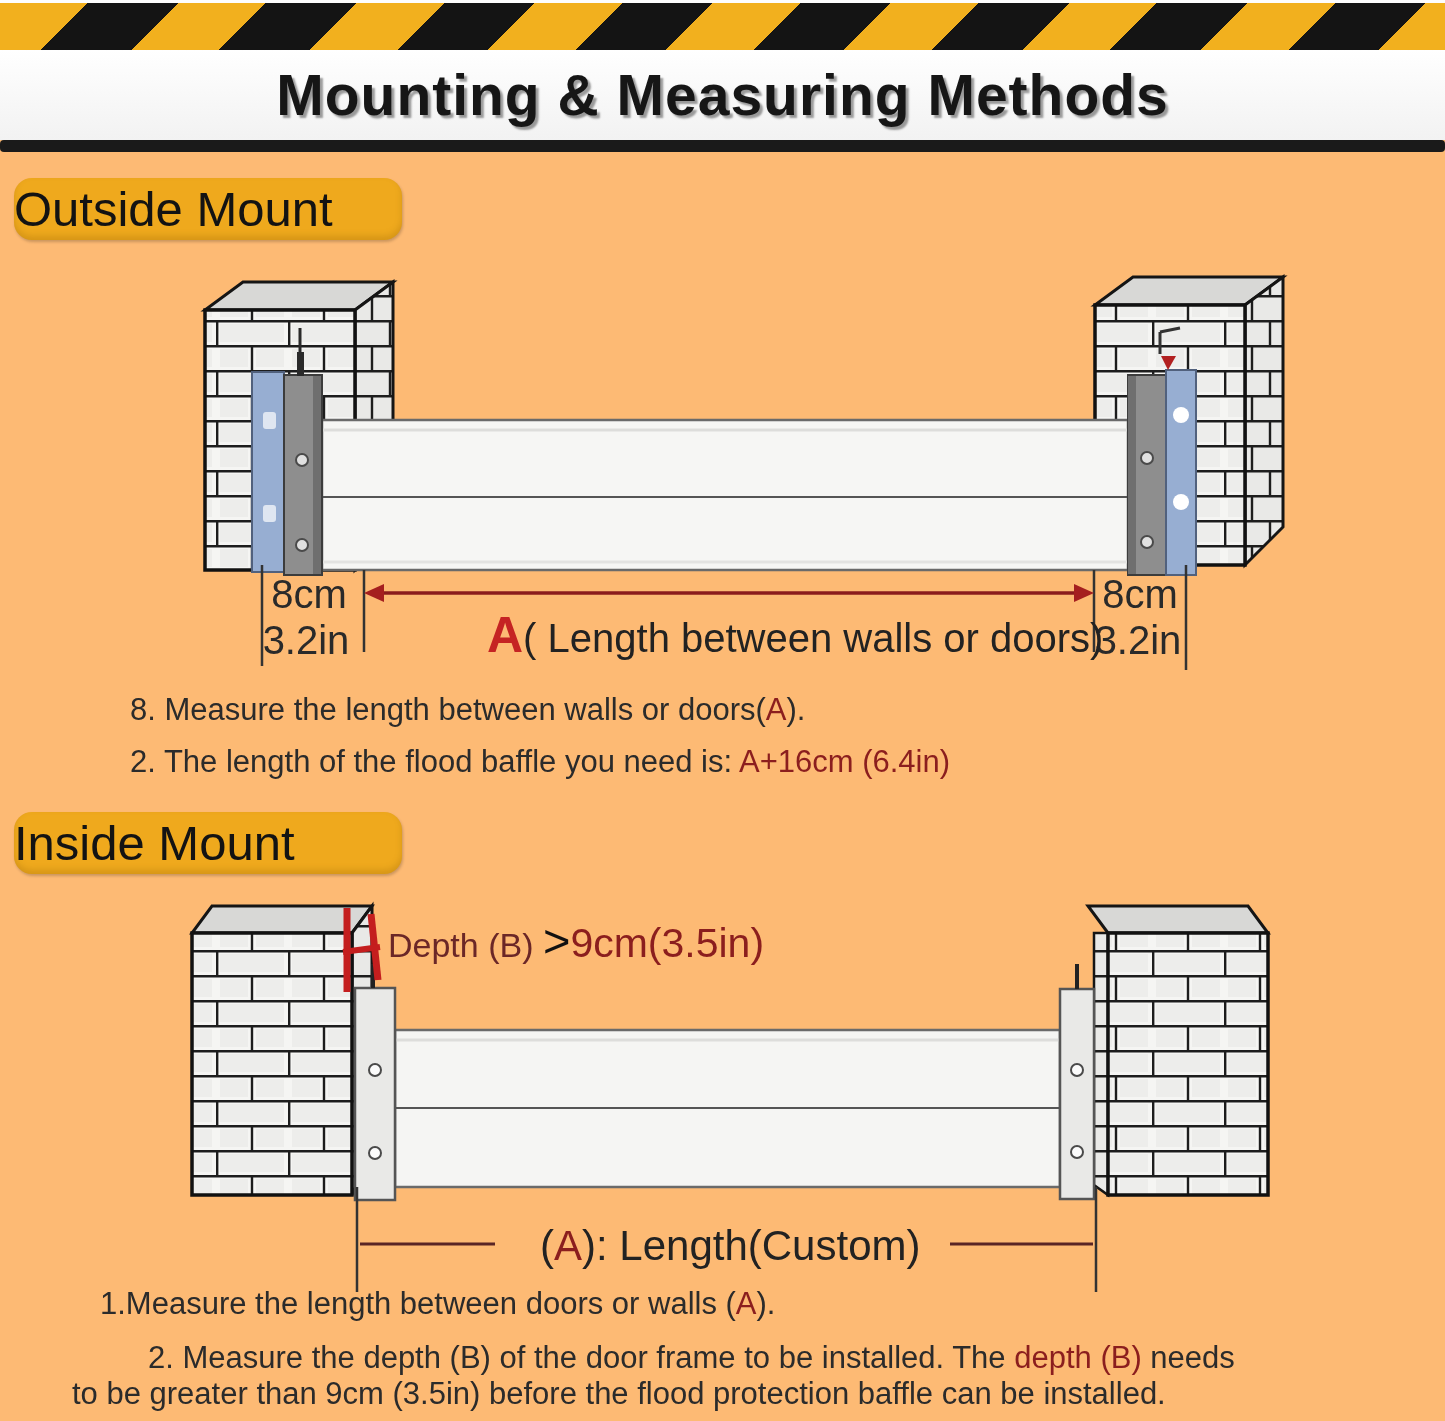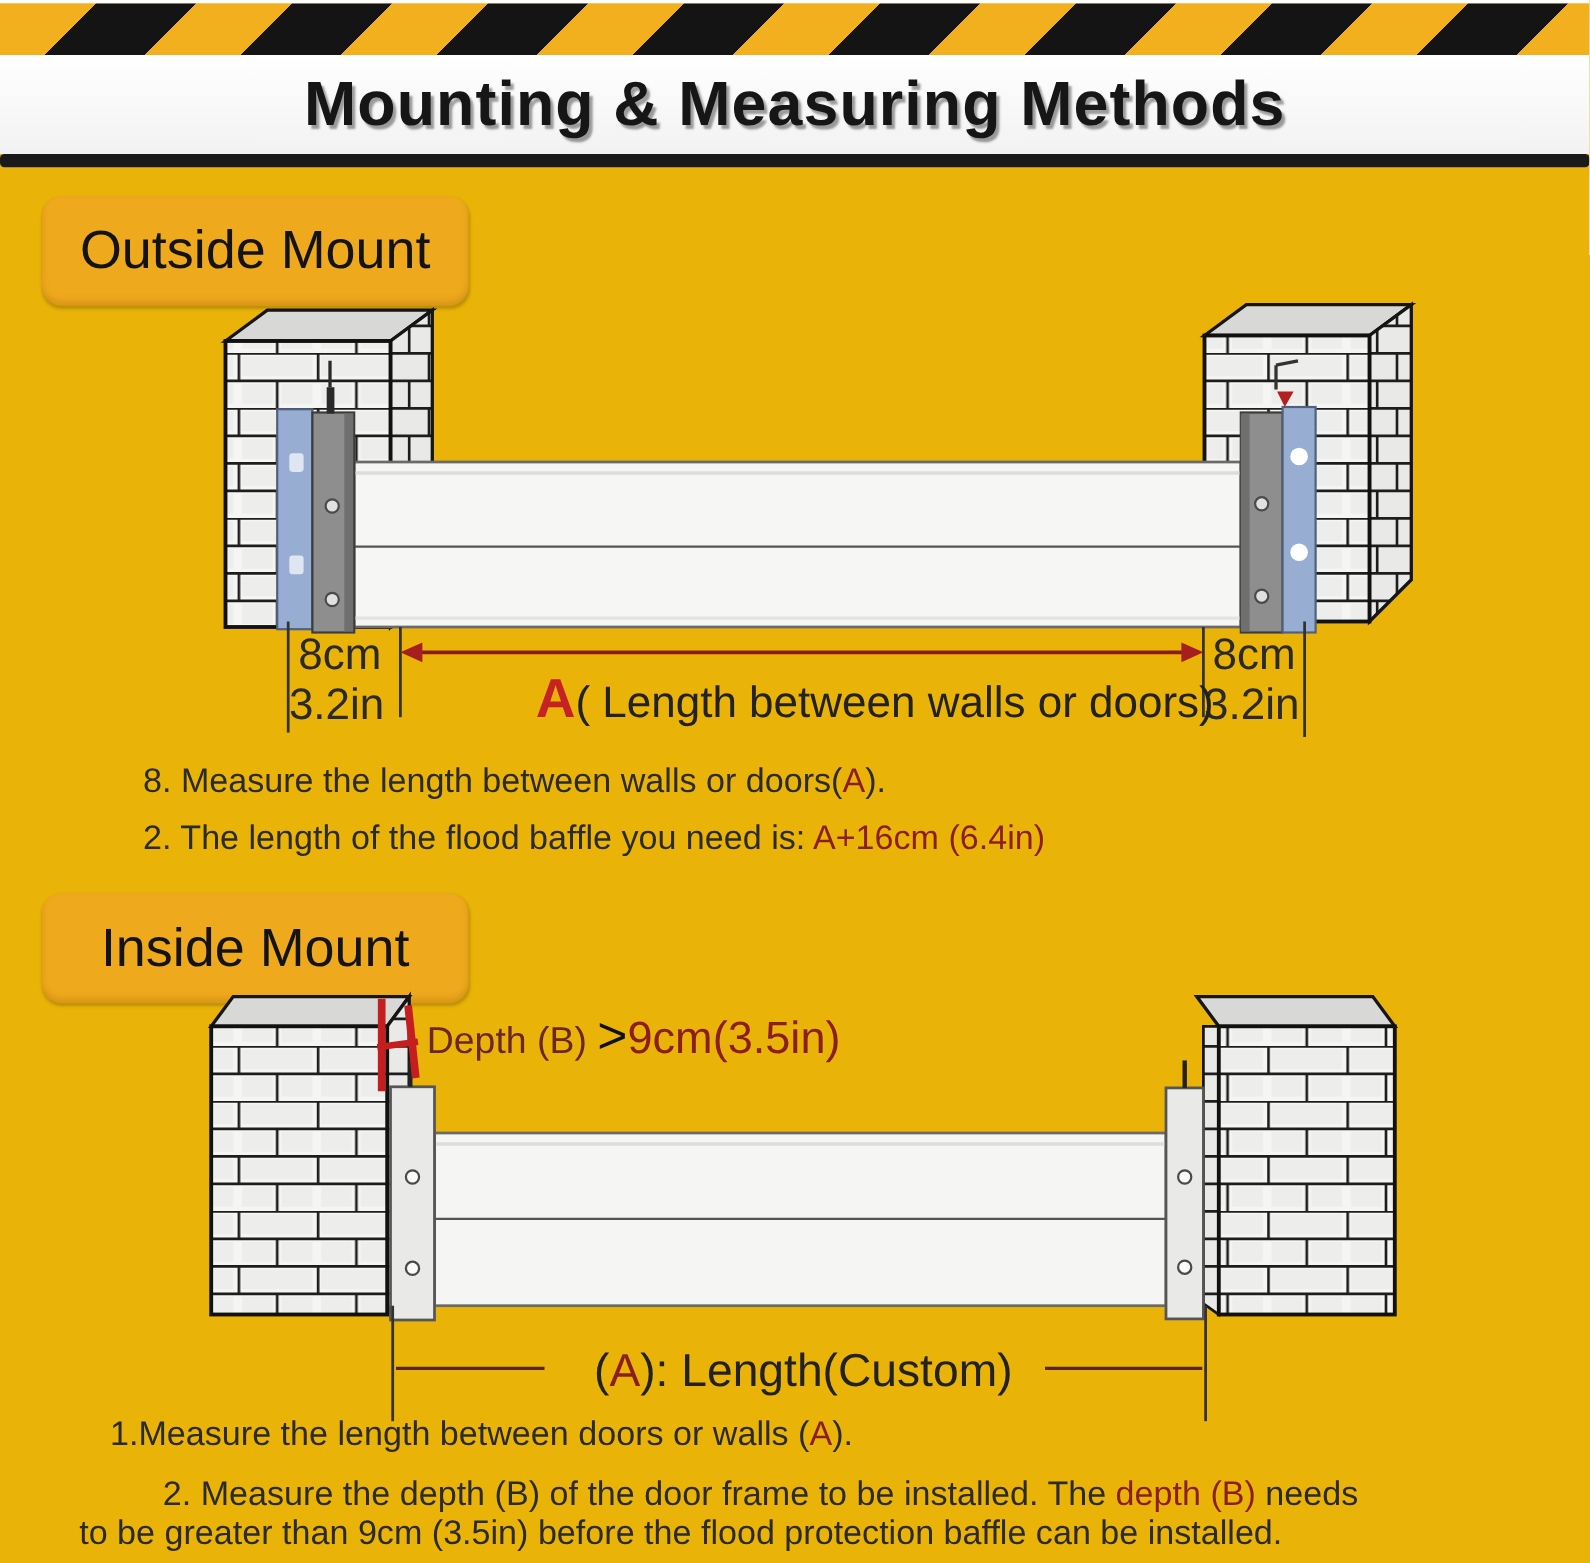--- a/index.html
+++ b/index.html
@@ -1,31 +1,31 @@
 <!DOCTYPE html>
 <html><head>
 <meta charset="utf-8">
 <style>
   html,body{margin:0;padding:0;background:#fff;}
-  .page{position:relative;width:1445px;height:1421px;background:#eab308;overflow:hidden;
+  .page{position:relative;width:1445px;height:1421px;background:#fdba74;overflow:hidden;
         font-family:"Liberation Sans", sans-serif;}
 
   
   .hazard-band{position:absolute;top:0;left:0;width:1445px;height:50px;
     background:repeating-linear-gradient(135deg,#f2b01e 0 62px,#141414 62px 126px);
     border-top:3px solid #fdfdfd;box-shadow:0 2px 3px rgba(0,0,0,.35);}
   .title-banner{position:absolute;top:50px;left:0;width:1445px;height:90px;
     background:linear-gradient(#ffffff,#f2f2f2);display:flex;align-items:center;justify-content:center;}
   .title-banner h1{margin:0;font-size:57px;font-weight:700;color:#161616;letter-spacing:1px;
     text-shadow:3px 3px 2px rgba(0,0,0,.38);}
   .black-bar{position:absolute;top:140px;left:0;width:1445px;height:12px;background:#1a1a1a;border-radius:4px;}
 
   
-  .badge{position:absolute;left:38px;width:388px;height:100px;background:#efa91d;
-    border-radius:18px;display:flex;align-items:center;justify-content:center;
+  .badge{position:absolute;left:14px;width:388px;height:62px;background:#efa91d;
+    border-radius:18px;display:flex;align-items:center;
     box-shadow:inset 0 -4px 6px rgba(140,90,0,.25), 1px 2px 3px rgba(0,0,0,.2);}
   .badge span{font-size:49px;color:#131313;}
   #badge-outside{top:178px;}
   #badge-inside{top:812px;}
 
   
   .diagram{position:absolute;left:0;width:1445px;height:400px;}
   #diagram-outside{top:270px;}
   #diagram-inside{top:900px;}
 

